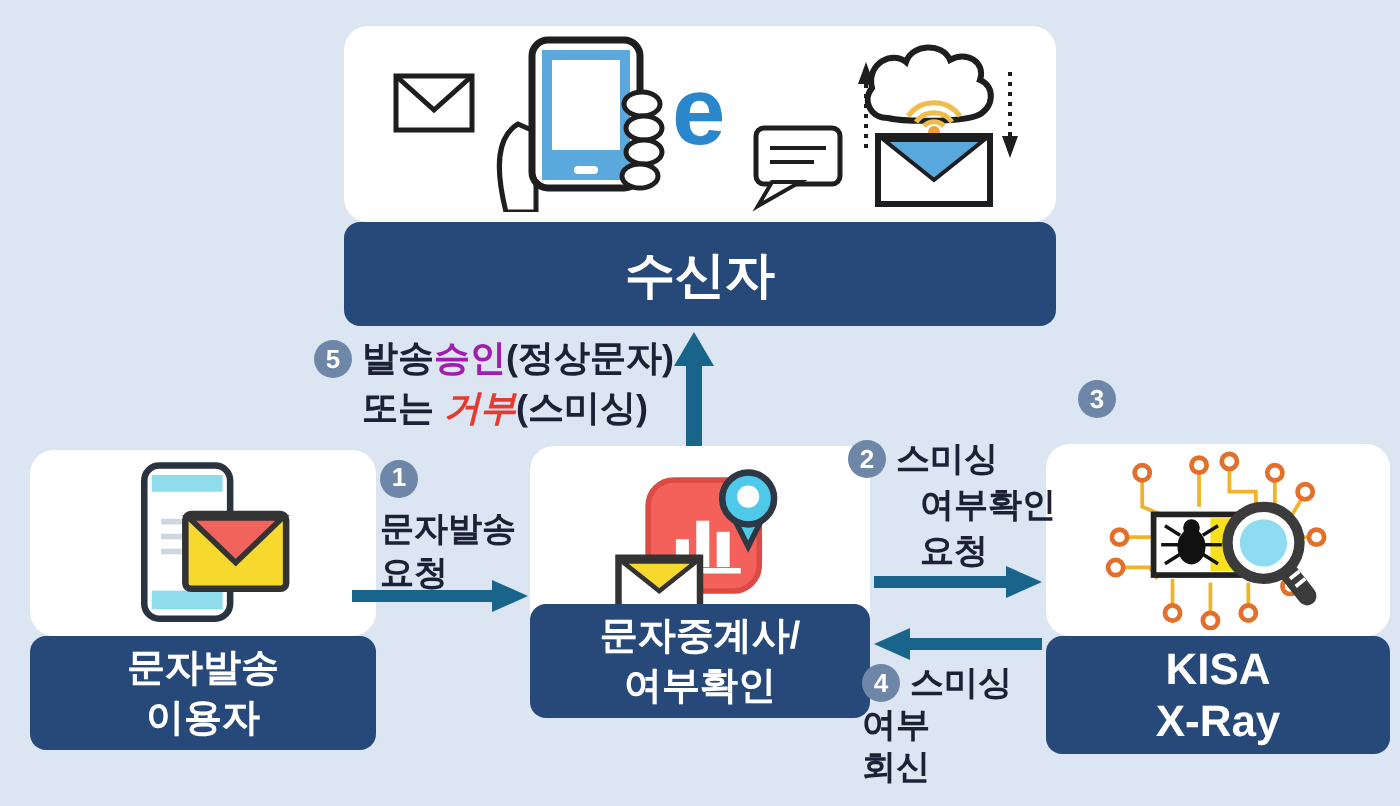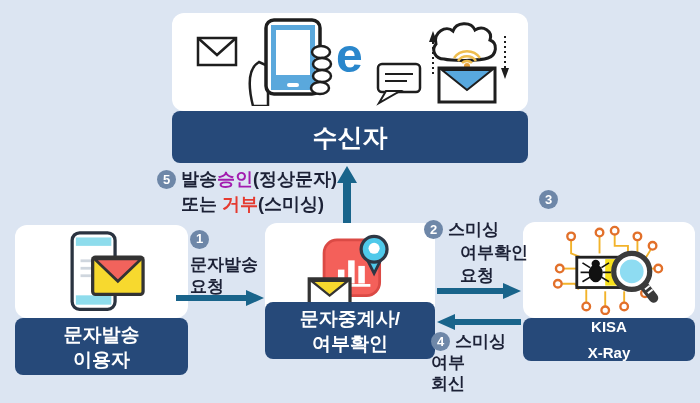--- a/index.html
+++ b/index.html
@@ -18,38 +18,38 @@
   .receiver-box{left:172px;top:13px;width:356px;height:98px;}
   .receiver-bar{left:172px;top:111px;width:356px;height:52px;font-size:25px;}
   
   .sender-box{left:15px;top:225px;width:173px;height:93px;}
   .sender-bar{left:15px;top:318px;width:173px;height:57px;font-size:19px;line-height:25px;}
   
   .relay-box{left:265px;top:223px;width:170px;height:95px;}
   .relay-bar{left:265px;top:302px;width:170px;height:57px;font-size:19px;line-height:25px;}
   
   .kisa-box{left:523px;top:222px;width:172px;height:96px;}
-  .kisa-bar{left:523px;top:318px;width:172px;height:43px;font-size:15px;line-height:26px;}
+  .kisa-bar{left:523px;top:318px;width:172px;height:59px;font-size:22px;line-height:26px;}
   
   .badge{display:inline-flex;align-items:center;justify-content:center;
          width:19px;height:19px;border-radius:50%;background:#6e87a8;color:#fff;
          font-size:13px;font-weight:bold;flex:0 0 auto;}
   .step{position:absolute;font-weight:bold;color:#1c2136;}
   .step5{left:157px;top:167px;font-size:18px;line-height:25px;display:flex;gap:5px;}
   .step5 .badge{margin-top:3px;}
   .step1{left:190px;top:227px;font-size:17px;line-height:22px;}
   .step1 .badge{margin-bottom:5px;}
   .step2{left:424px;top:218px;font-size:17px;line-height:23px;}
   .step3{left:539px;top:190px;font-size:17px;display:flex;align-items:center;gap:5px;}
   .step4{left:431px;top:331px;font-size:17px;line-height:21px;}
   .row{display:flex;align-items:center;gap:5px;}
   .indent{margin-left:36px;}
   .indent2{}
   .approve{color:#a21caf;}
-  .reject{color:#e53a30;}
+  .reject{color:#e53a30;font-style:italic;}
   .arrow{position:absolute;}
   .arrow polygon{fill:#19648b;}
   .boxicon{display:block;}
 </style>
 </head>
 <body>
 
 <div class="canvas">
 
   <div class="panel receiver-box">

